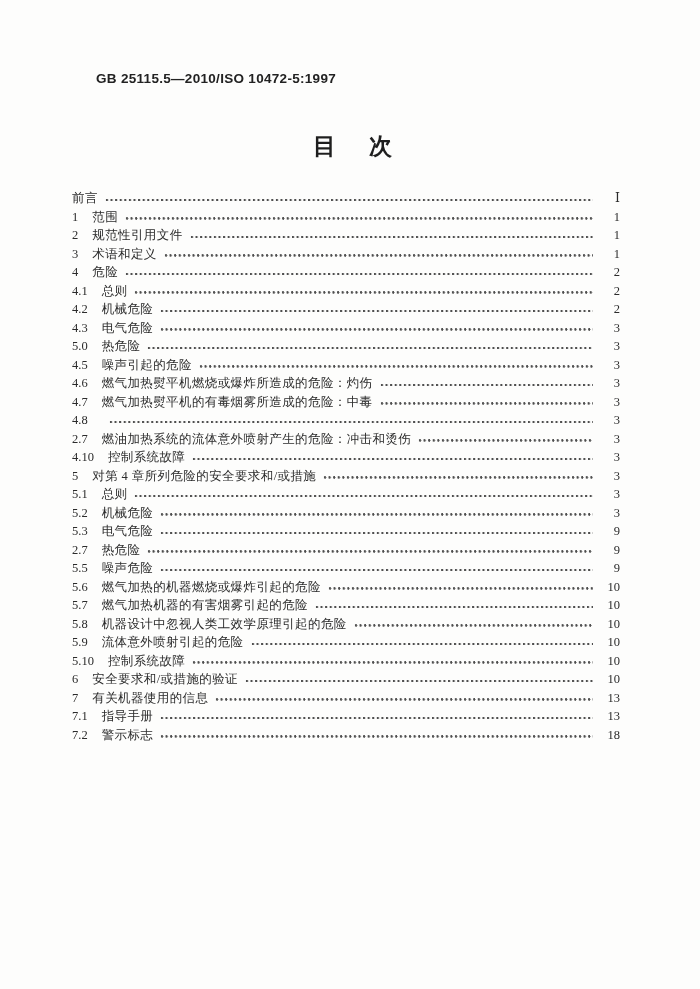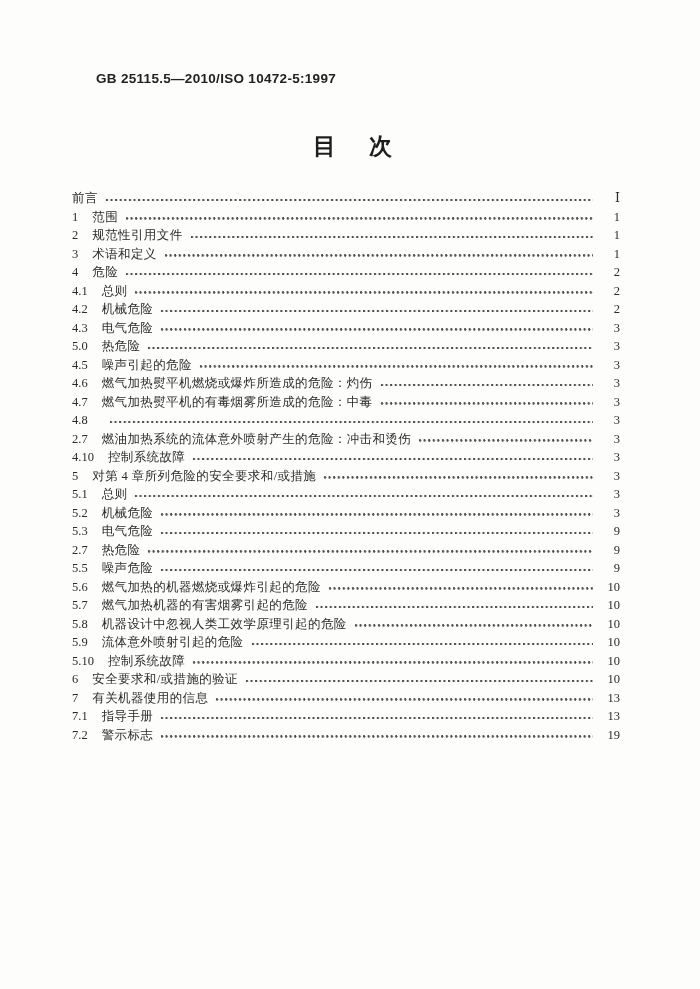--- a/index.html
+++ b/index.html
@@ -288,17 +288,17 @@
     <span class="toc-num">7.1</span>
     <span class="toc-label">指导手册</span>
     <span class="toc-dots"></span>
     <span class="toc-page">13</span>
   </div>
 
   <div class="toc-row">
     <span class="toc-num">7.2</span>
     <span class="toc-label">警示标志</span>
     <span class="toc-dots"></span>
-    <span class="toc-page">19</span>
+    <span class="toc-page">18</span>
   </div>
 </div>
 
 </div>
 
 </body></html>

